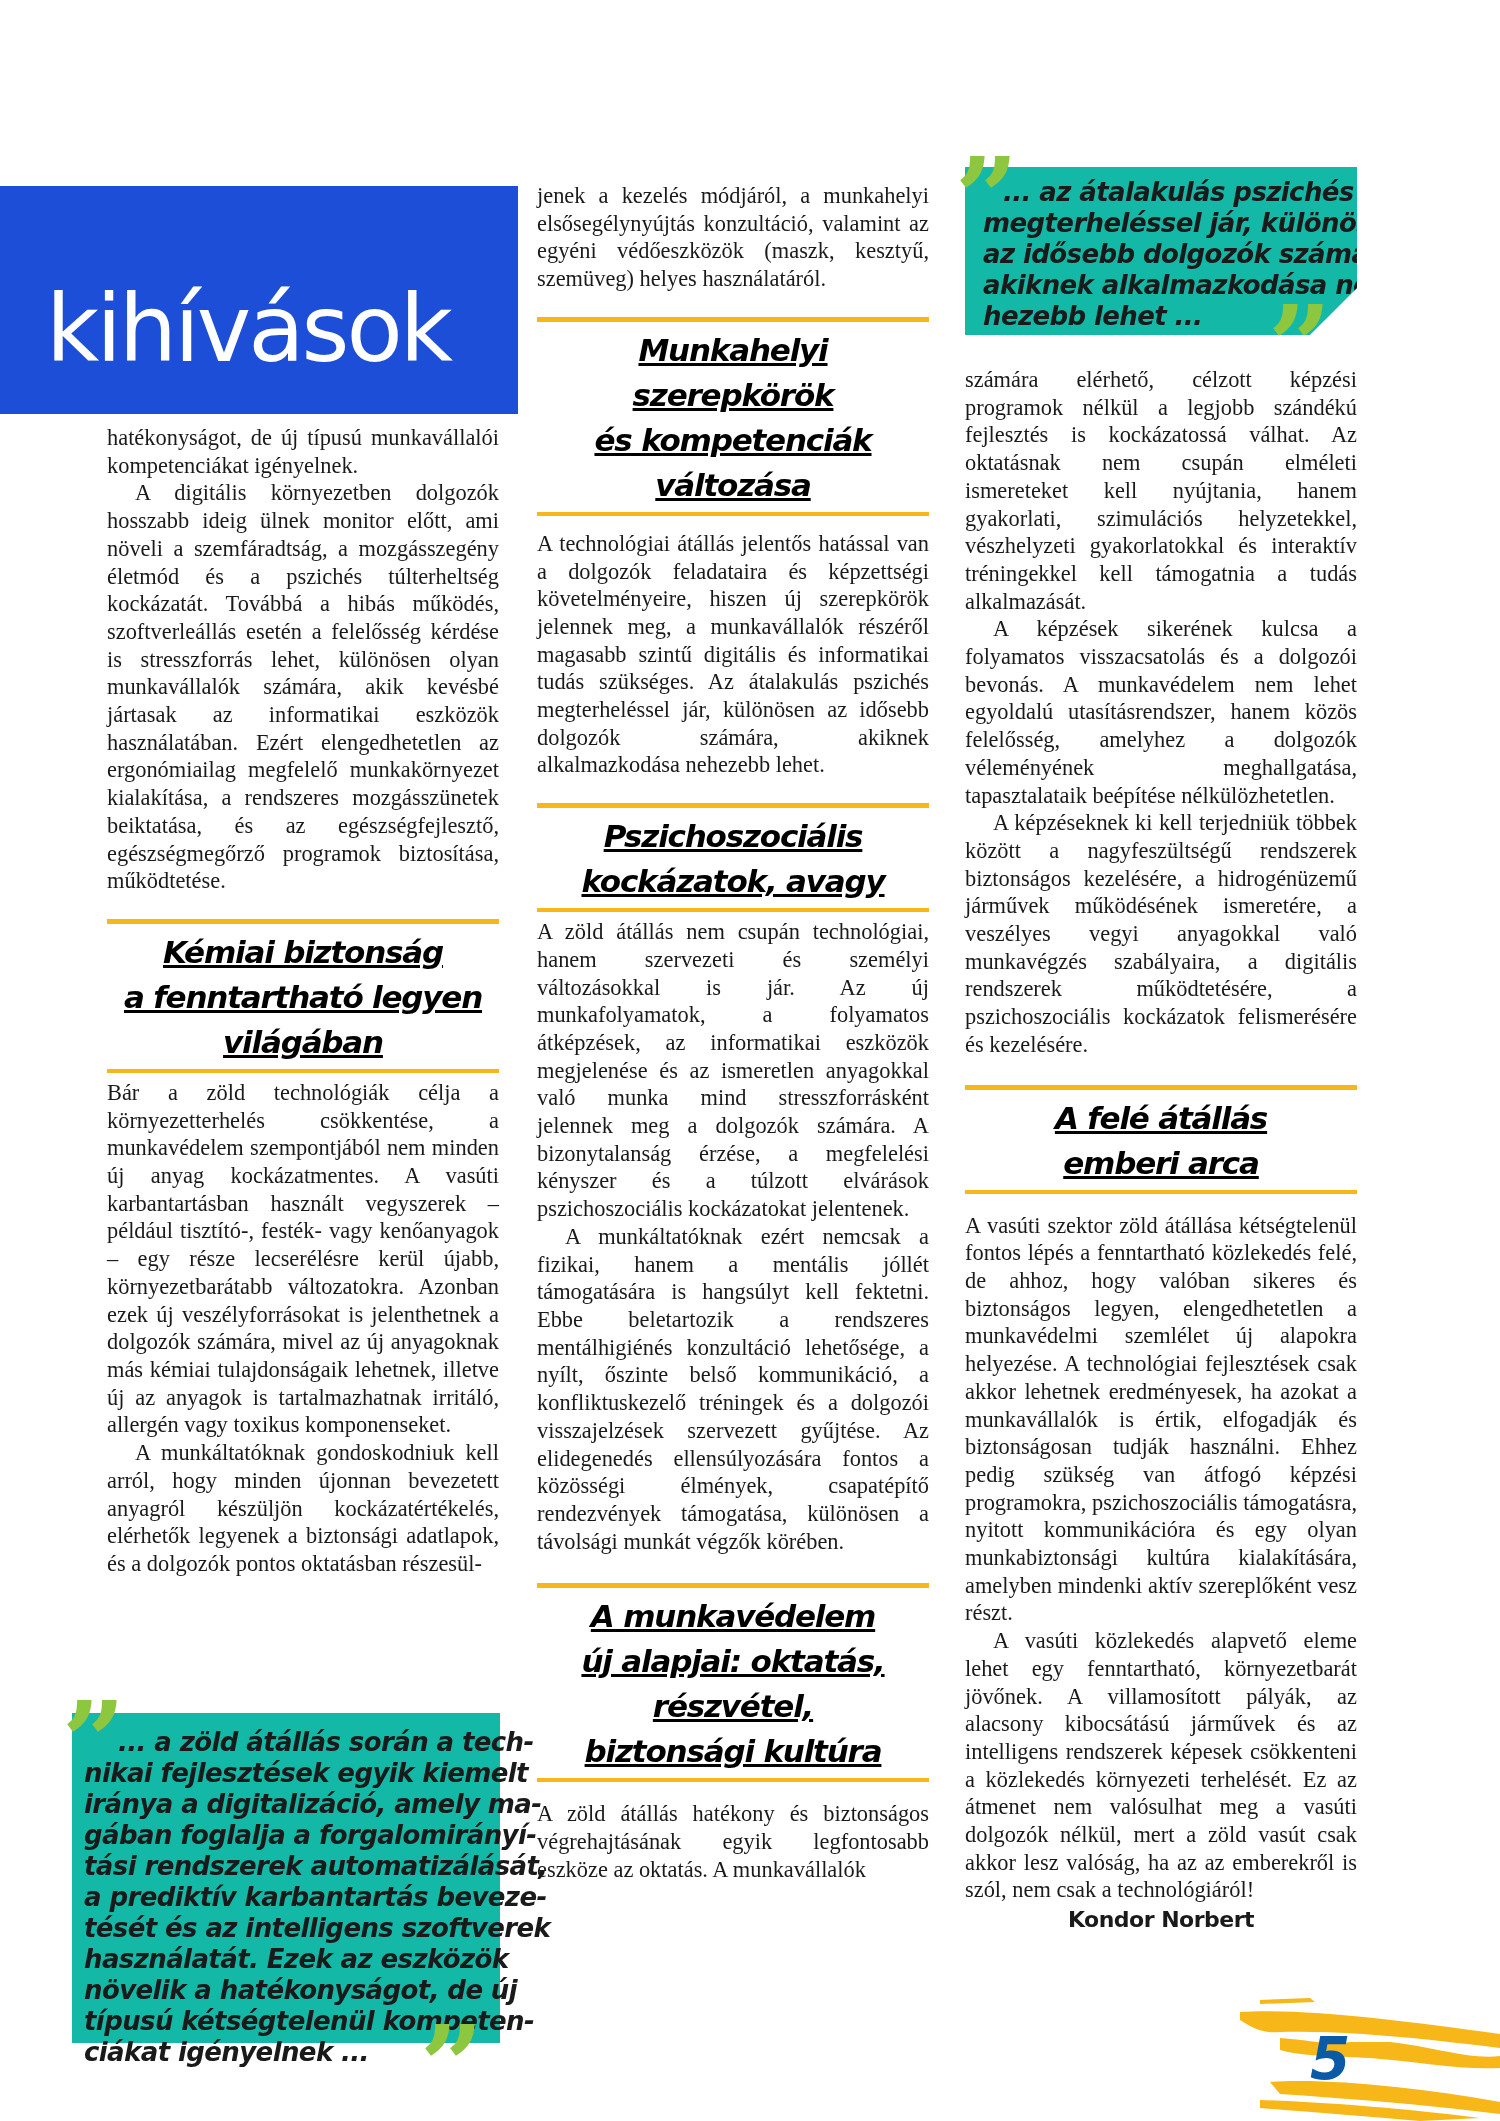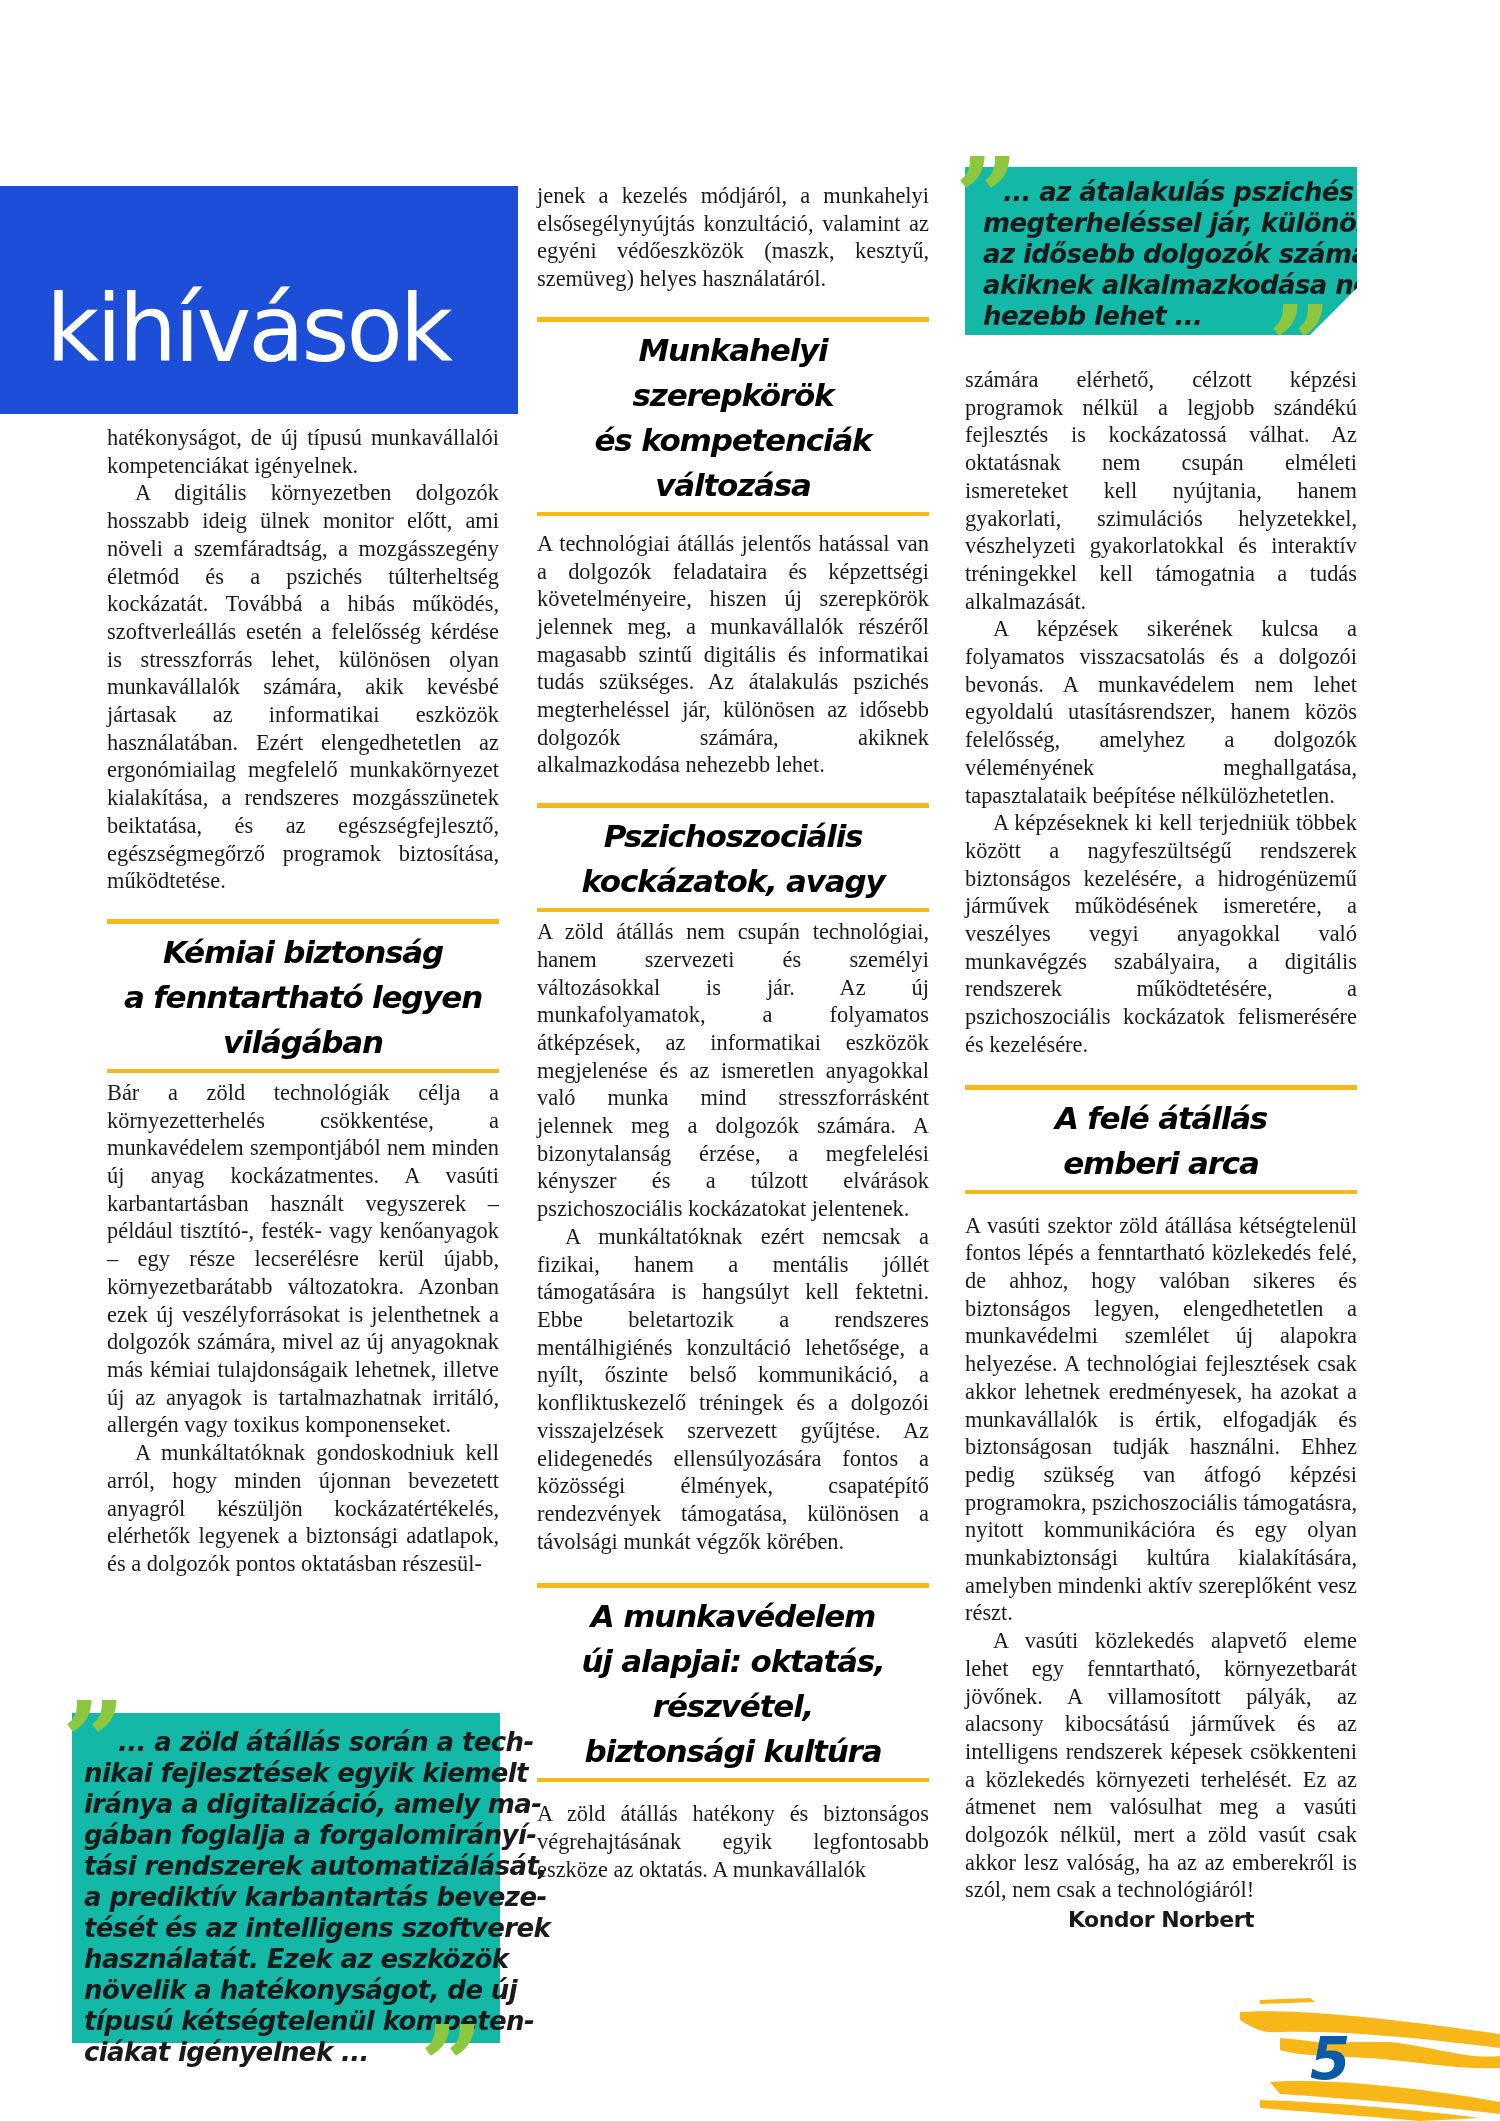--- a/index.html
+++ b/index.html
@@ -6,21 +6,21 @@
   body { width:1500px; height:2121px; position:relative; overflow:hidden; }
   .page { position:absolute; left:0; top:0; width:1500px; height:2121px; }
   .banner { position:absolute; left:0; top:186px; width:518px; height:228px; background:#1d4ed8; }
   .banner-title { position:absolute; left:46px; top:98px; font-family:"DejaVu Sans", sans-serif; font-size:92px; color:#ffffff; letter-spacing:-3px; line-height:1; font-weight:normal; }
   .col { position:absolute; width:392px; font-family:"Liberation Serif", serif; font-size:22.4px; line-height:27.7px; color:#1a1a1a; text-align:justify; hyphens:manual; }
   .col p { margin:0; }
   .col p.indent { text-indent:28px; }
   .rule { height:5px; background:#f7b718; margin:0; }
   .rule-thin { height:4px; background:#f7b718; }
   .heading { font-family:"DejaVu Sans", sans-serif; font-weight:bold; font-style:italic; font-size:31px; line-height:45px; text-align:center; color:#000; letter-spacing:-1.2px; padding:6px 0 4px 0; }
-  .heading span { display:block; }
+  .heading span { display:block;text-decoration:underline; }
   .quote { position:absolute; background:#14b8a6; font-family:"DejaVu Sans", sans-serif; font-weight:bold; font-style:italic; color:#1a1a1a; font-size:26px; line-height:31px; letter-spacing:-0.6px; }
   .quote span { display:block; white-space:nowrap; }
   .qmark { position:absolute; font-family:"DejaVu Serif", serif; font-weight:bold; color:#8dc63f; font-size:110px; line-height:1; }
   .author { font-family:"DejaVu Sans", sans-serif; font-weight:bold; font-size:22px; text-align:center; letter-spacing:-0.5px; margin-top:2px; }
   .pagenum { position:absolute; left:1310px; top:2030px; font-family:"DejaVu Sans", sans-serif; font-weight:bold; font-style:italic; font-size:58px; color:#0a5aa8; line-height:1; }
 </style>
 </head>
 <body>
 
 <div class="page">

